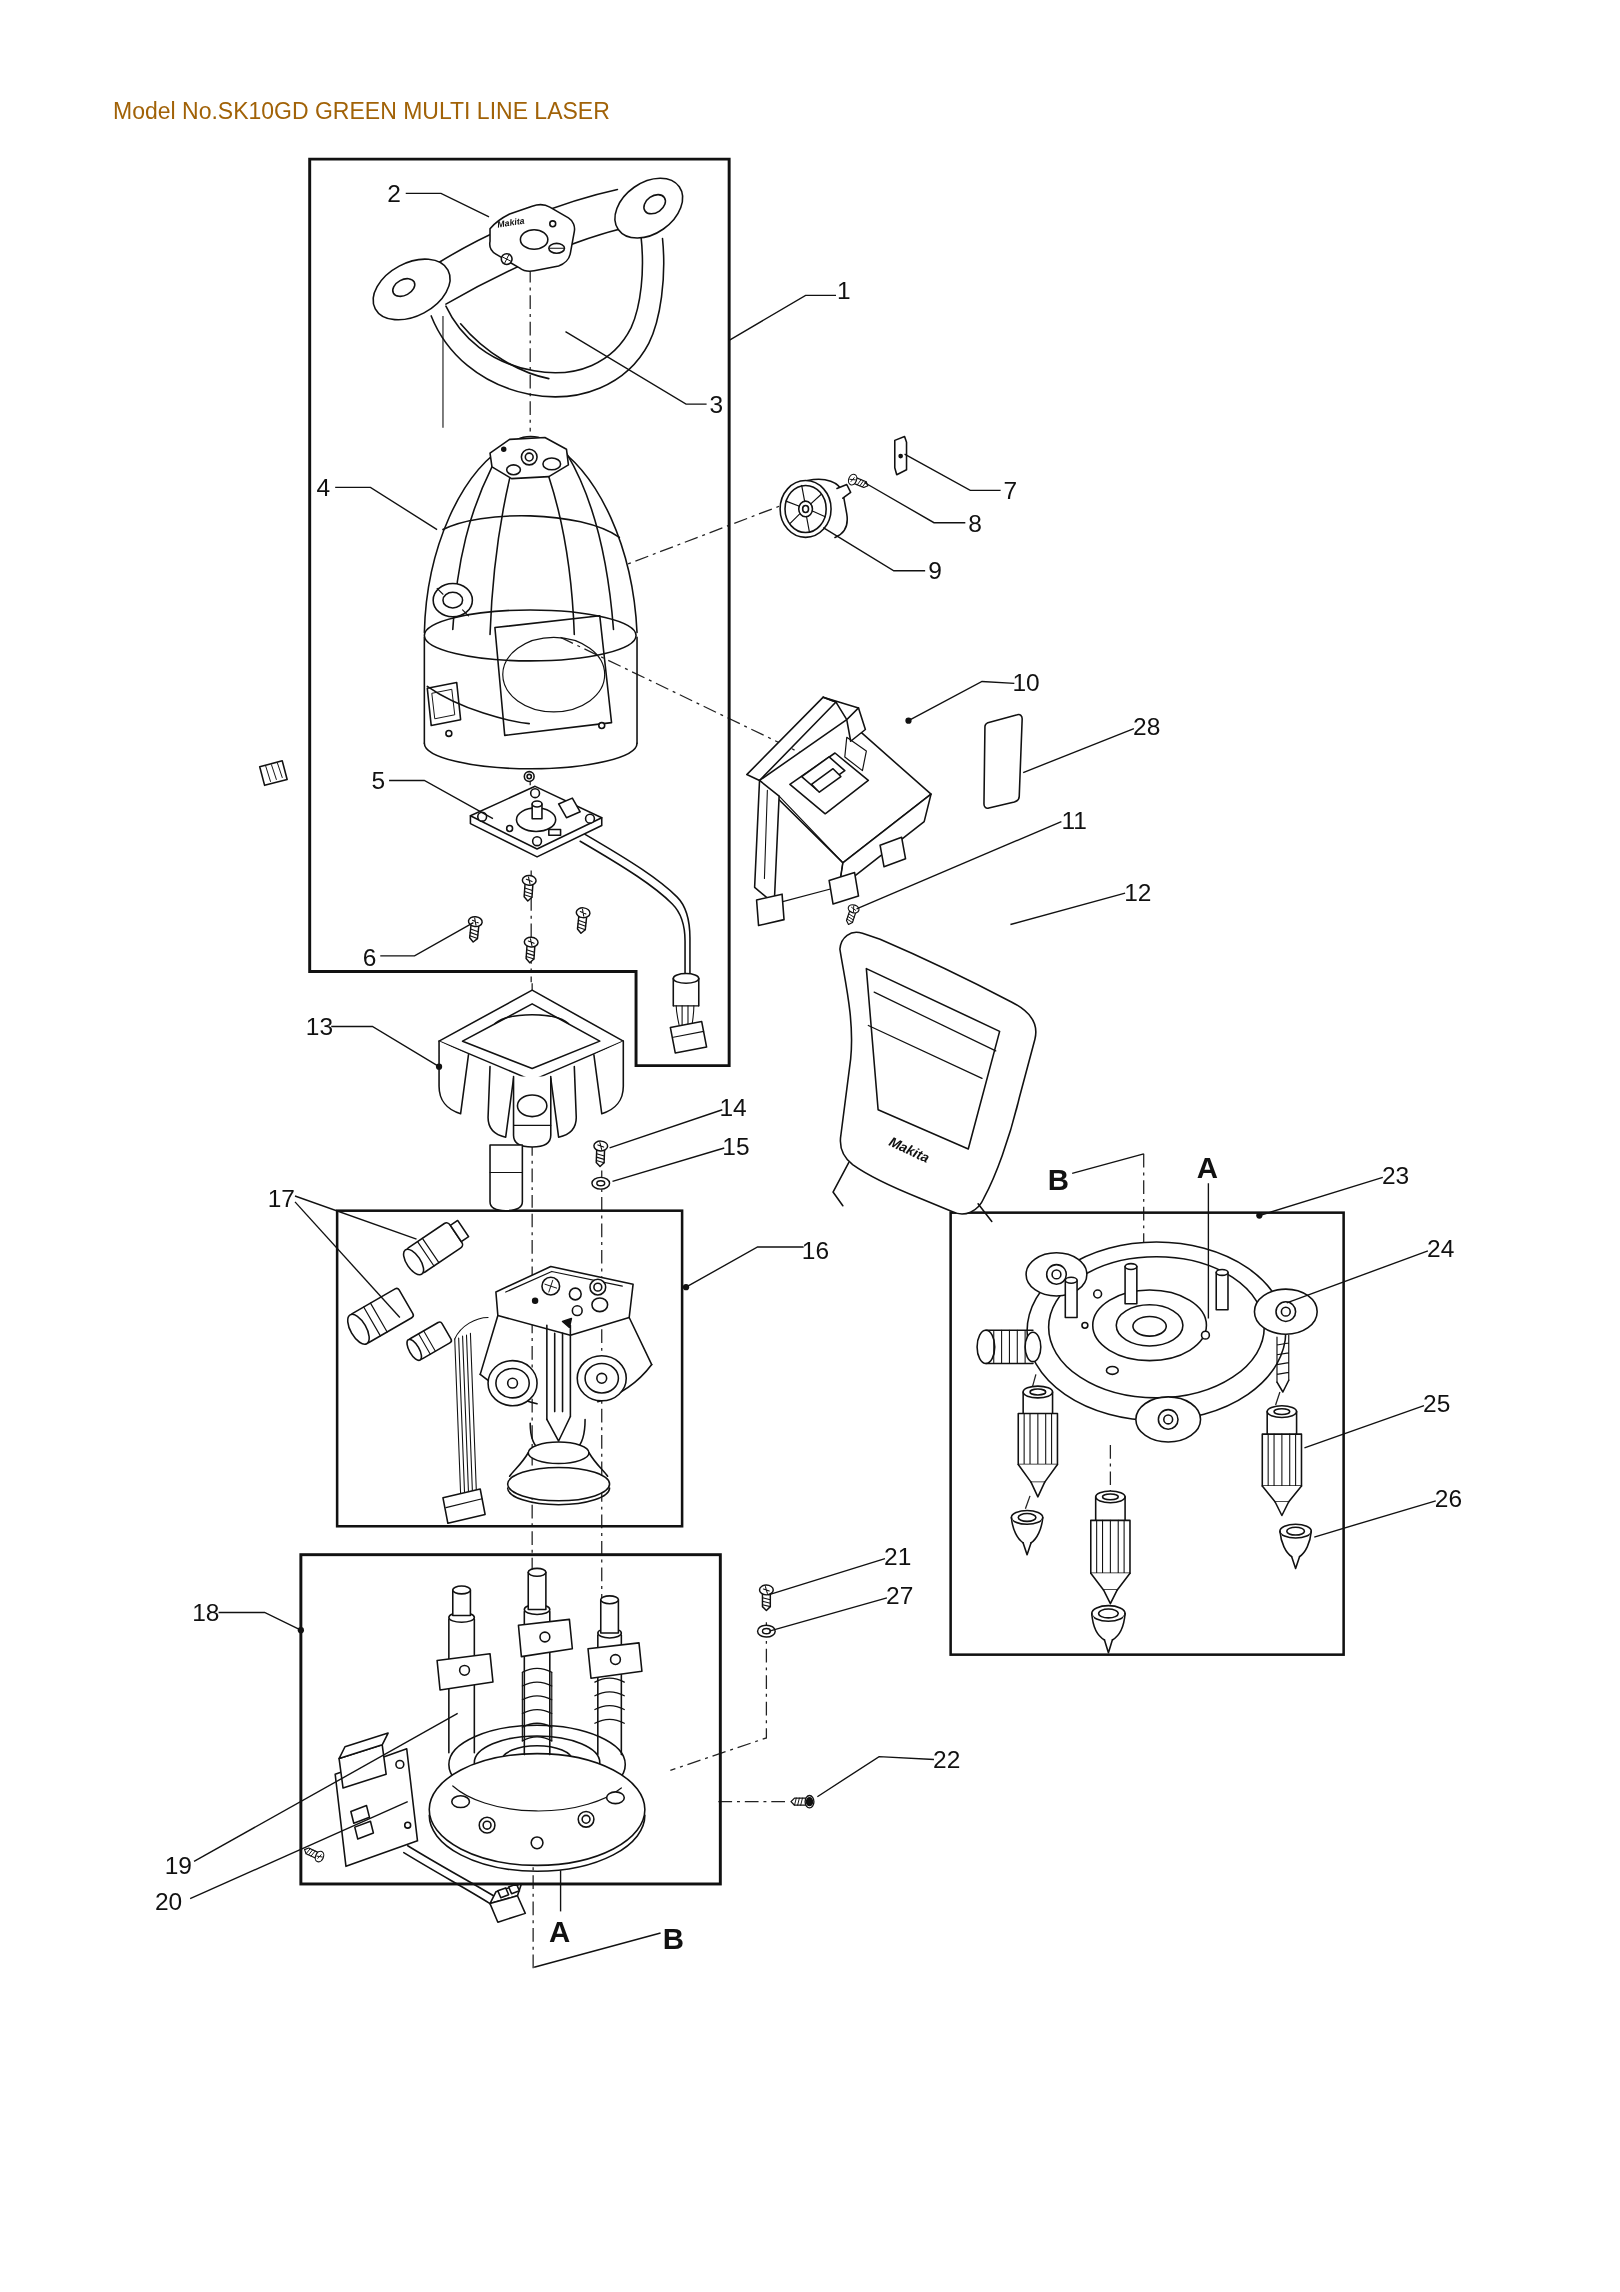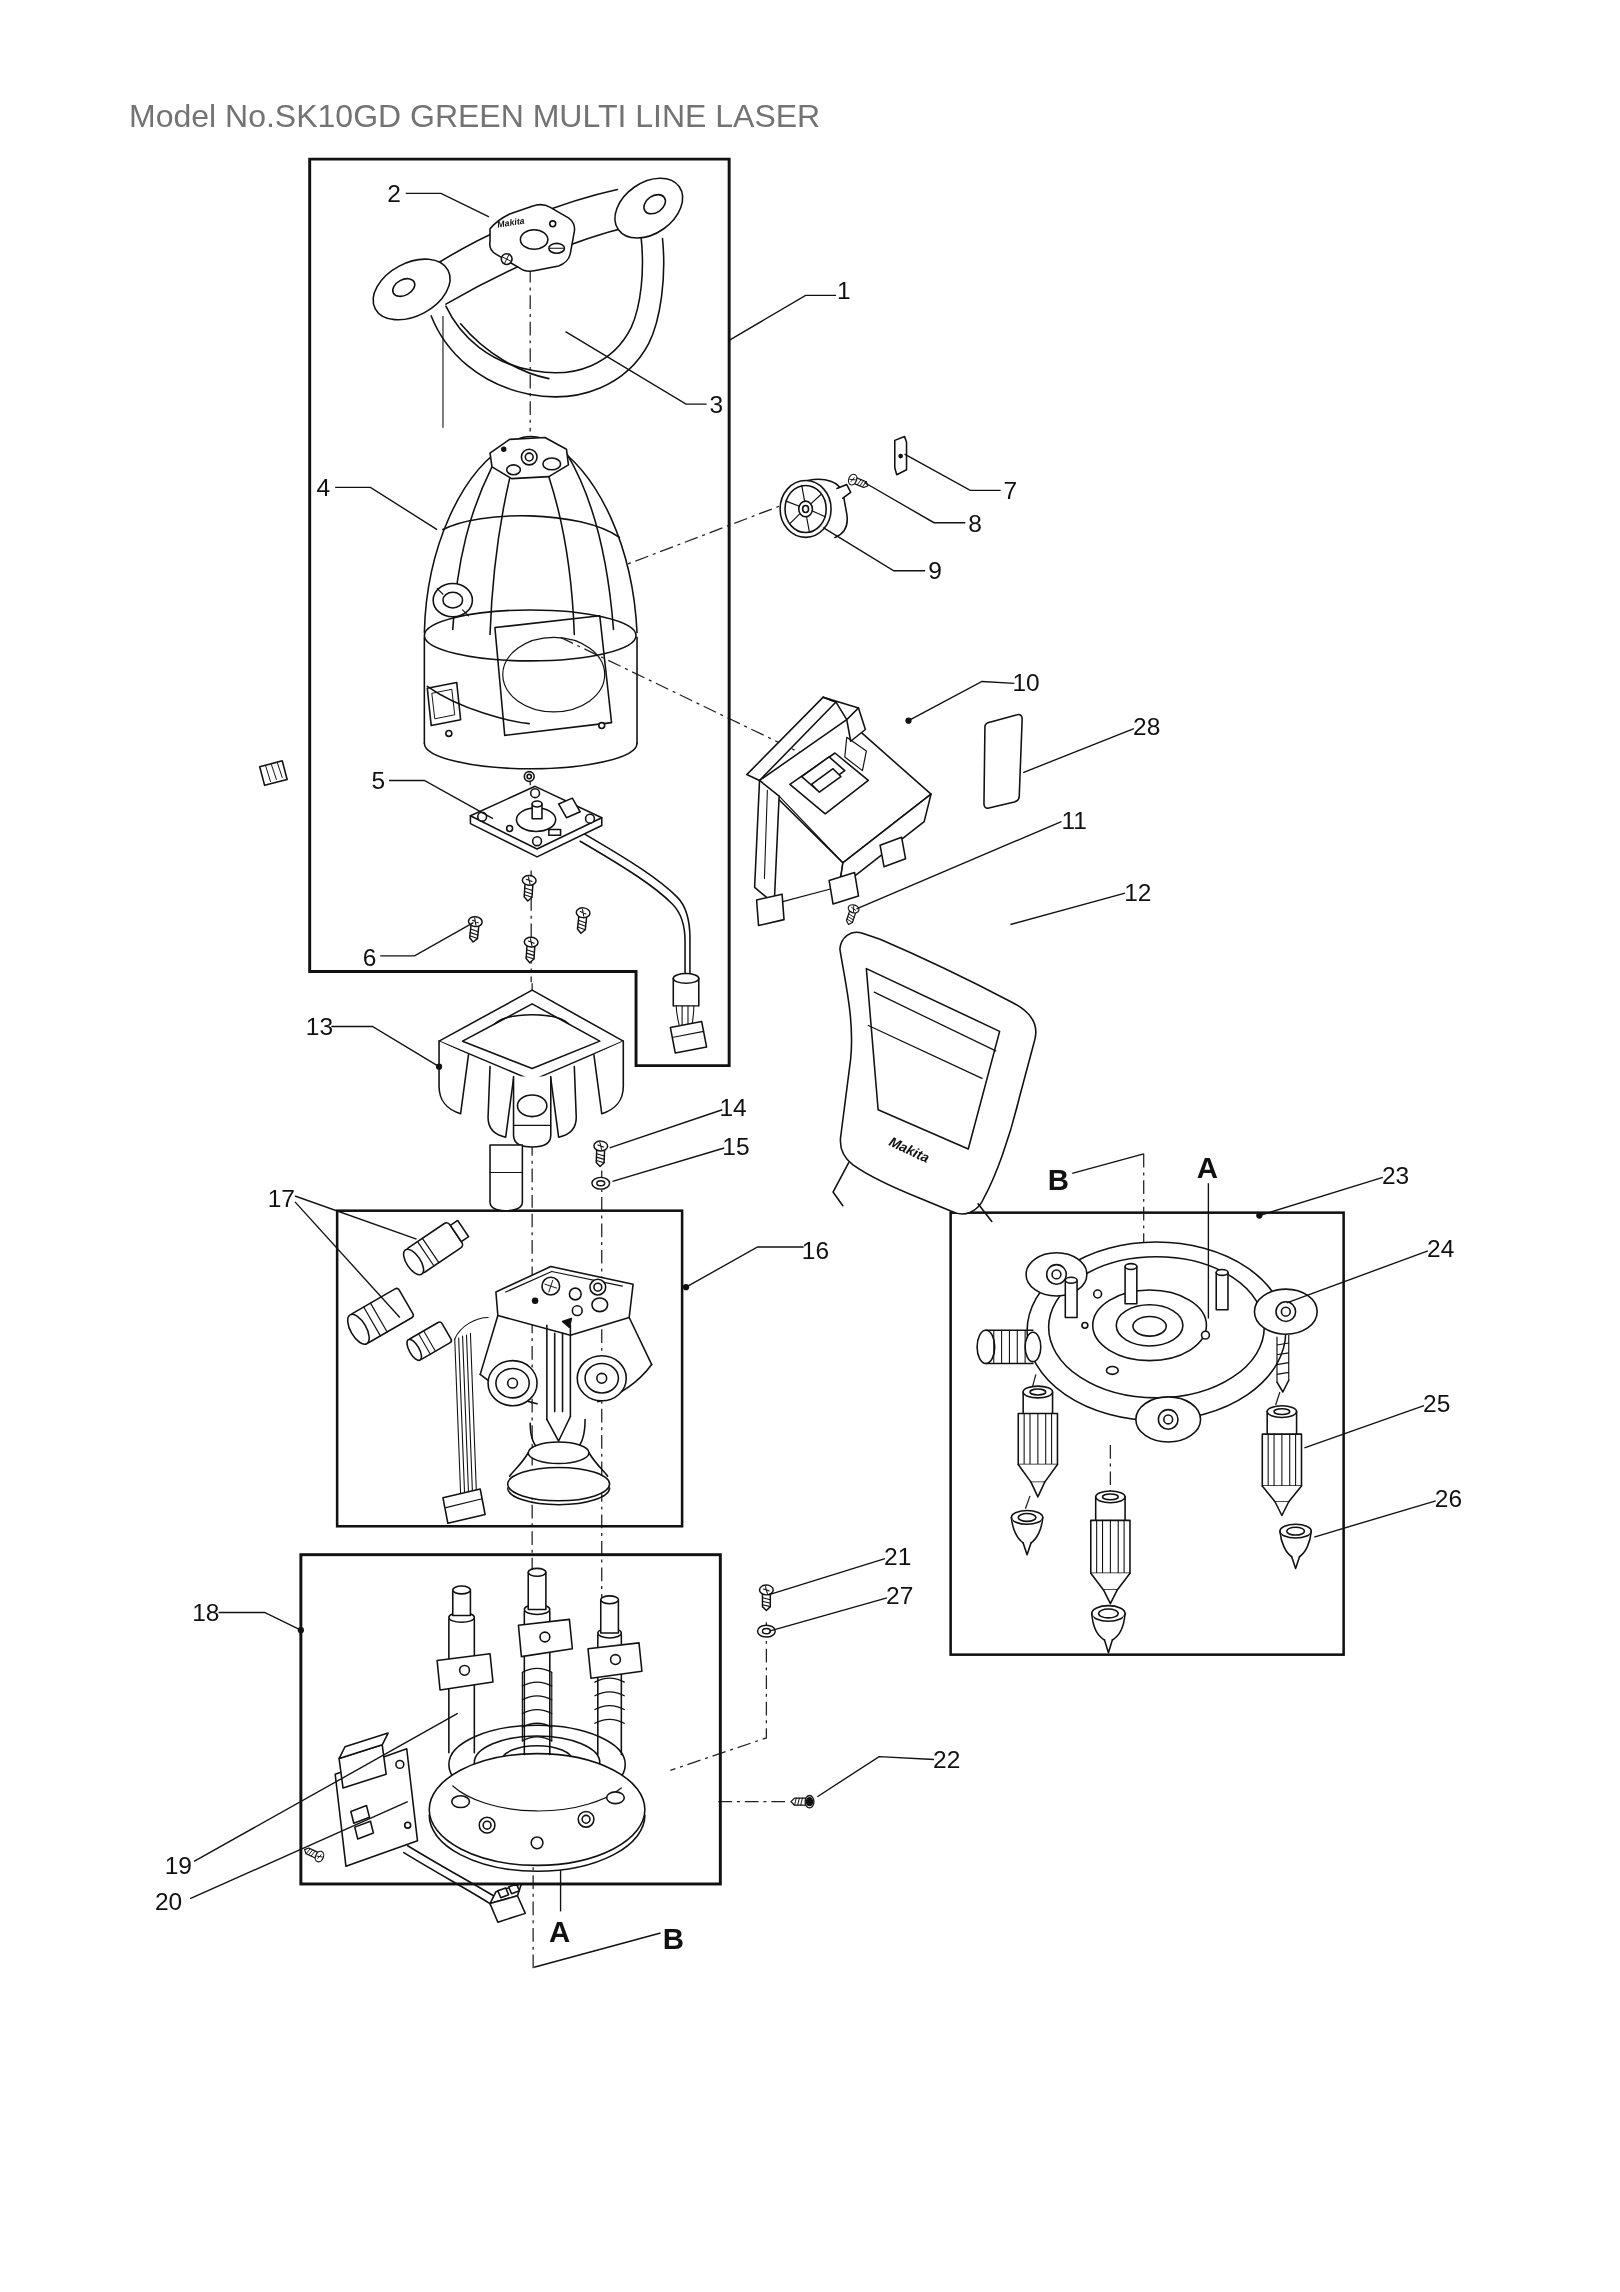--- a/index.html
+++ b/index.html
@@ -1,18 +1,18 @@
 <!DOCTYPE html>
 <html><head>
 <meta charset="utf-8">
 <style>
   html,body{margin:0;padding:0;background:#fff;}
   .page{position:relative;width:1620px;height:2293px;background:#fff;overflow:hidden;
         font-family:"Liberation Sans", sans-serif;}
-  .title{position:absolute;left:129px;top:98px;font-size:32px;color:#737373;
+  .title{position:absolute;left:113px;top:98px;font-size:23px;color:#a16207;
          letter-spacing:0px;white-space:nowrap;}
   svg.diagram{position:absolute;left:0;top:0;width:1620px;height:2293px;}
   .co-label{font-family:"Liberation Sans",sans-serif;font-size:25px;fill:#111;}
   .co-label.bold{font-size:30px;font-weight:bold;}
   .brand-text{font-family:"Liberation Sans",sans-serif;font-style:italic;font-weight:bold;fill:#111;}
 </style>
 </head>
 <body>
 
 <div class="page">

